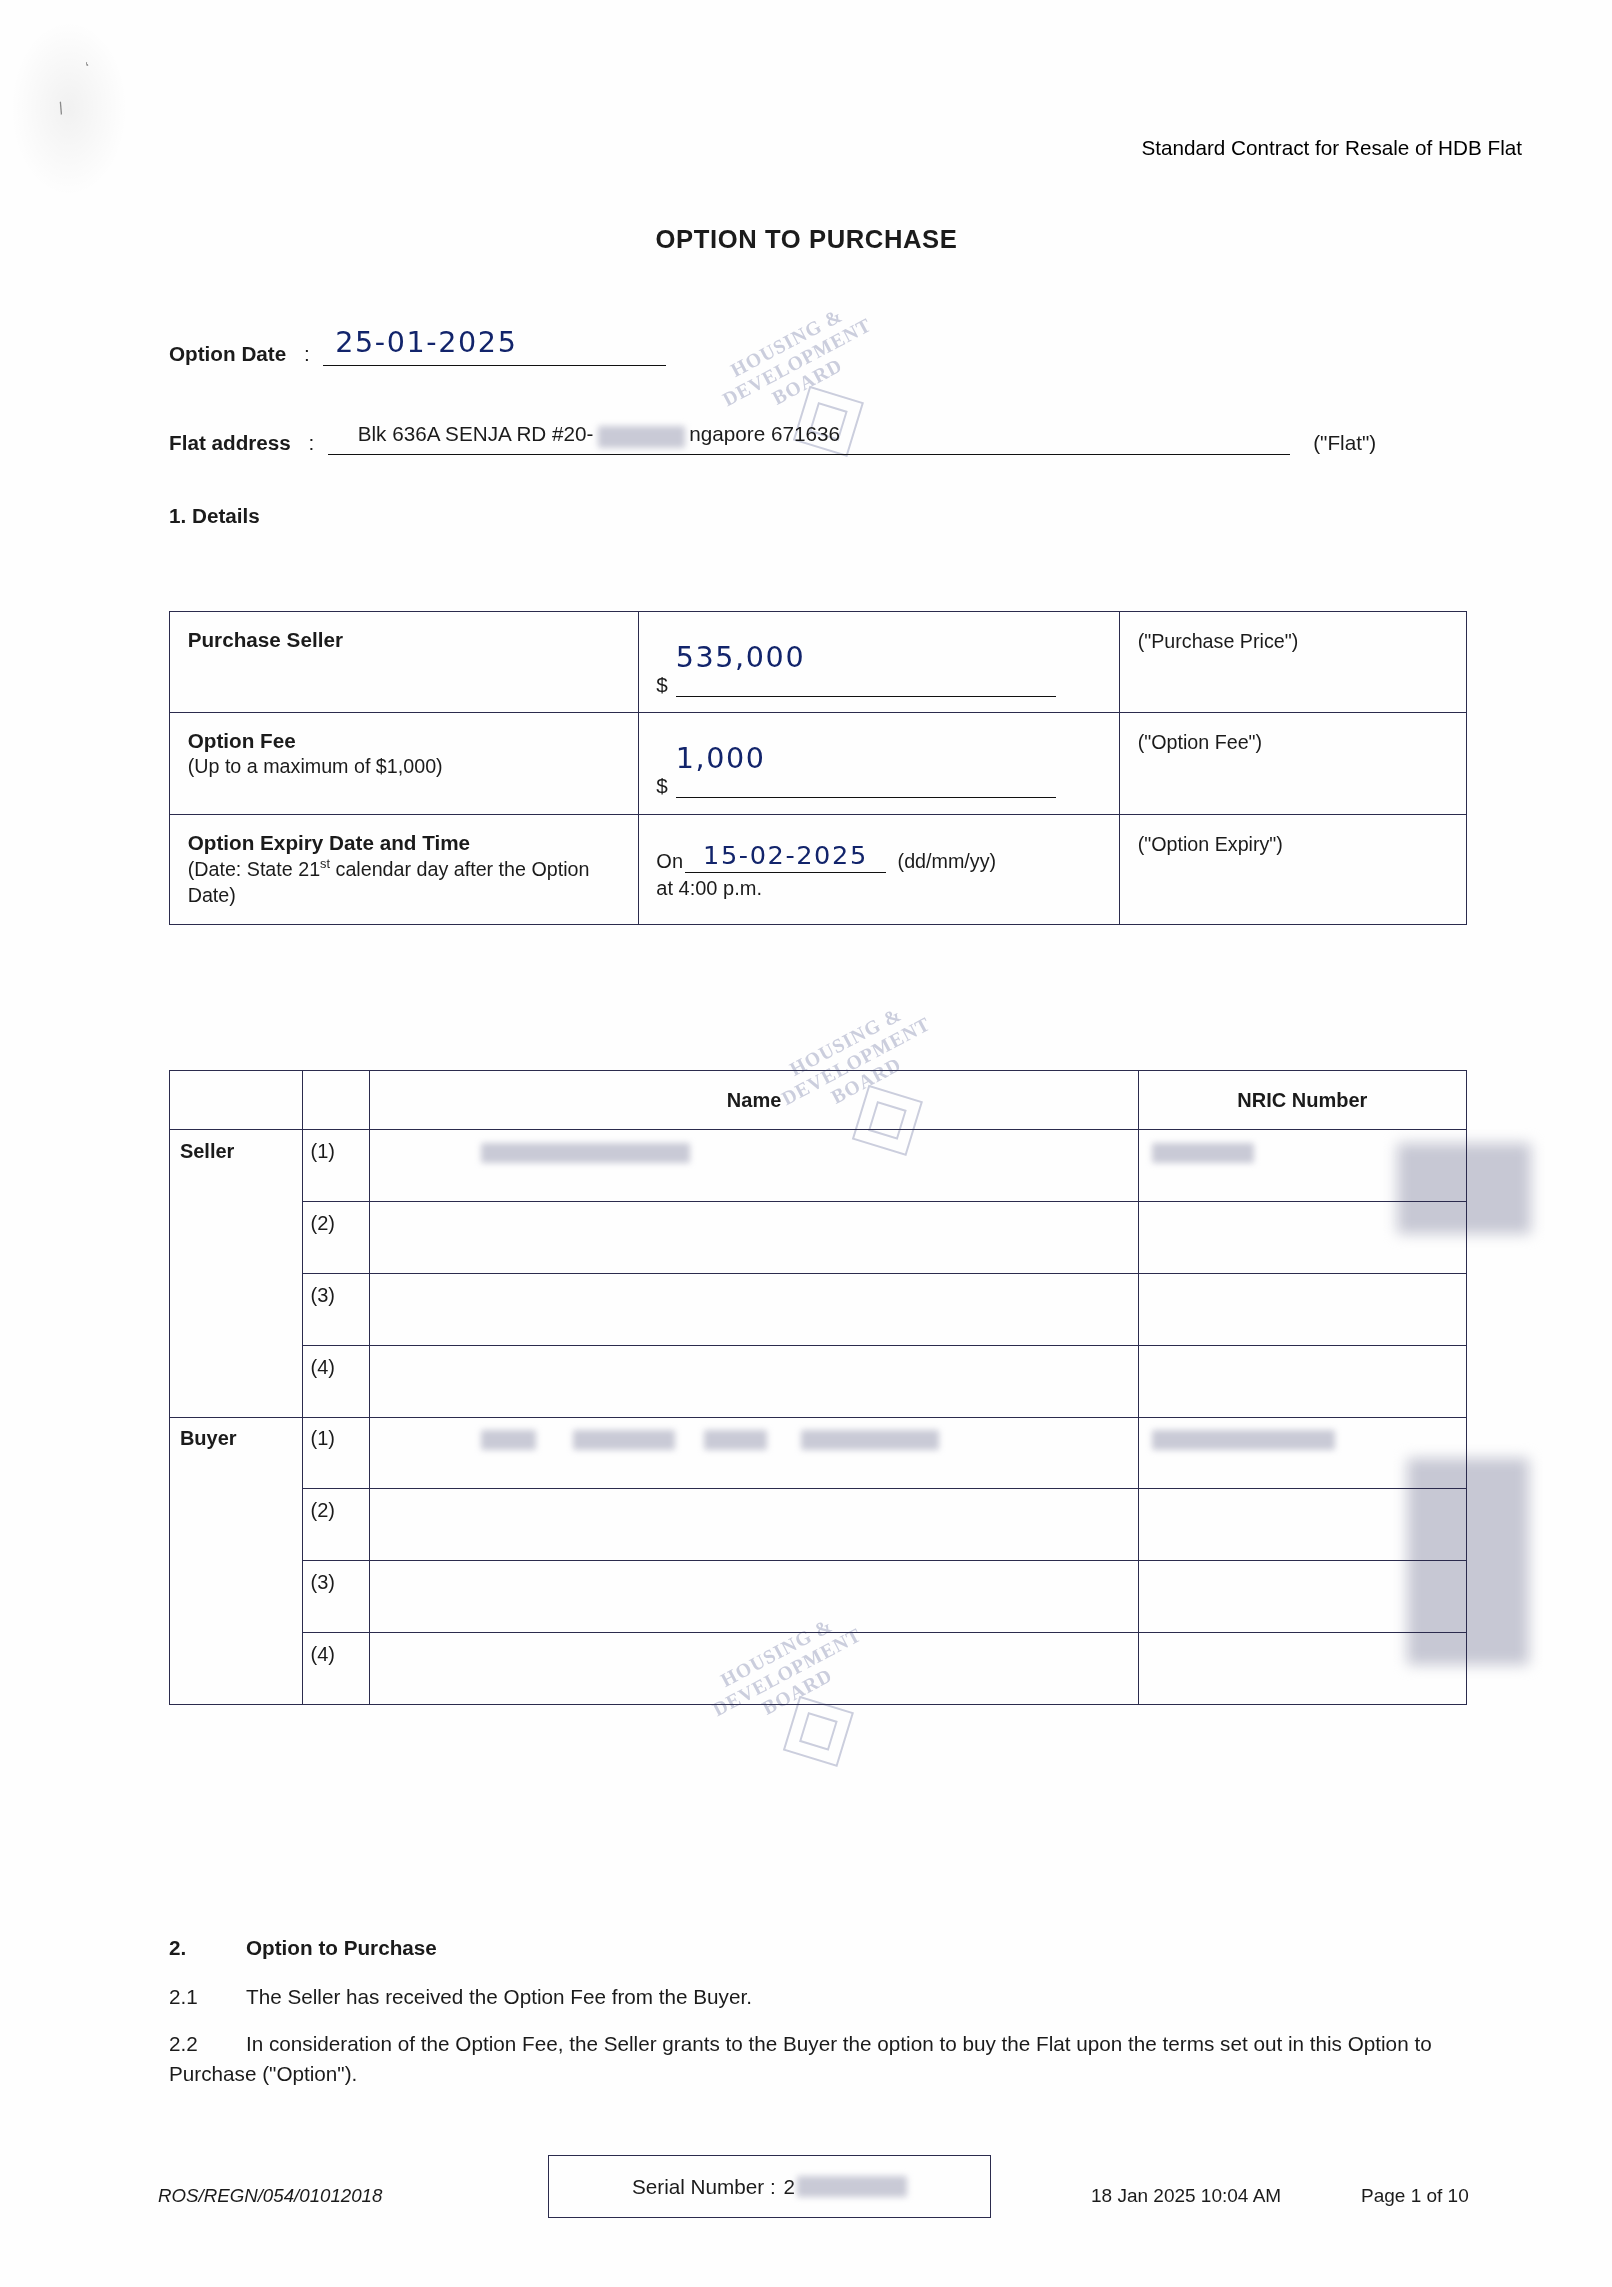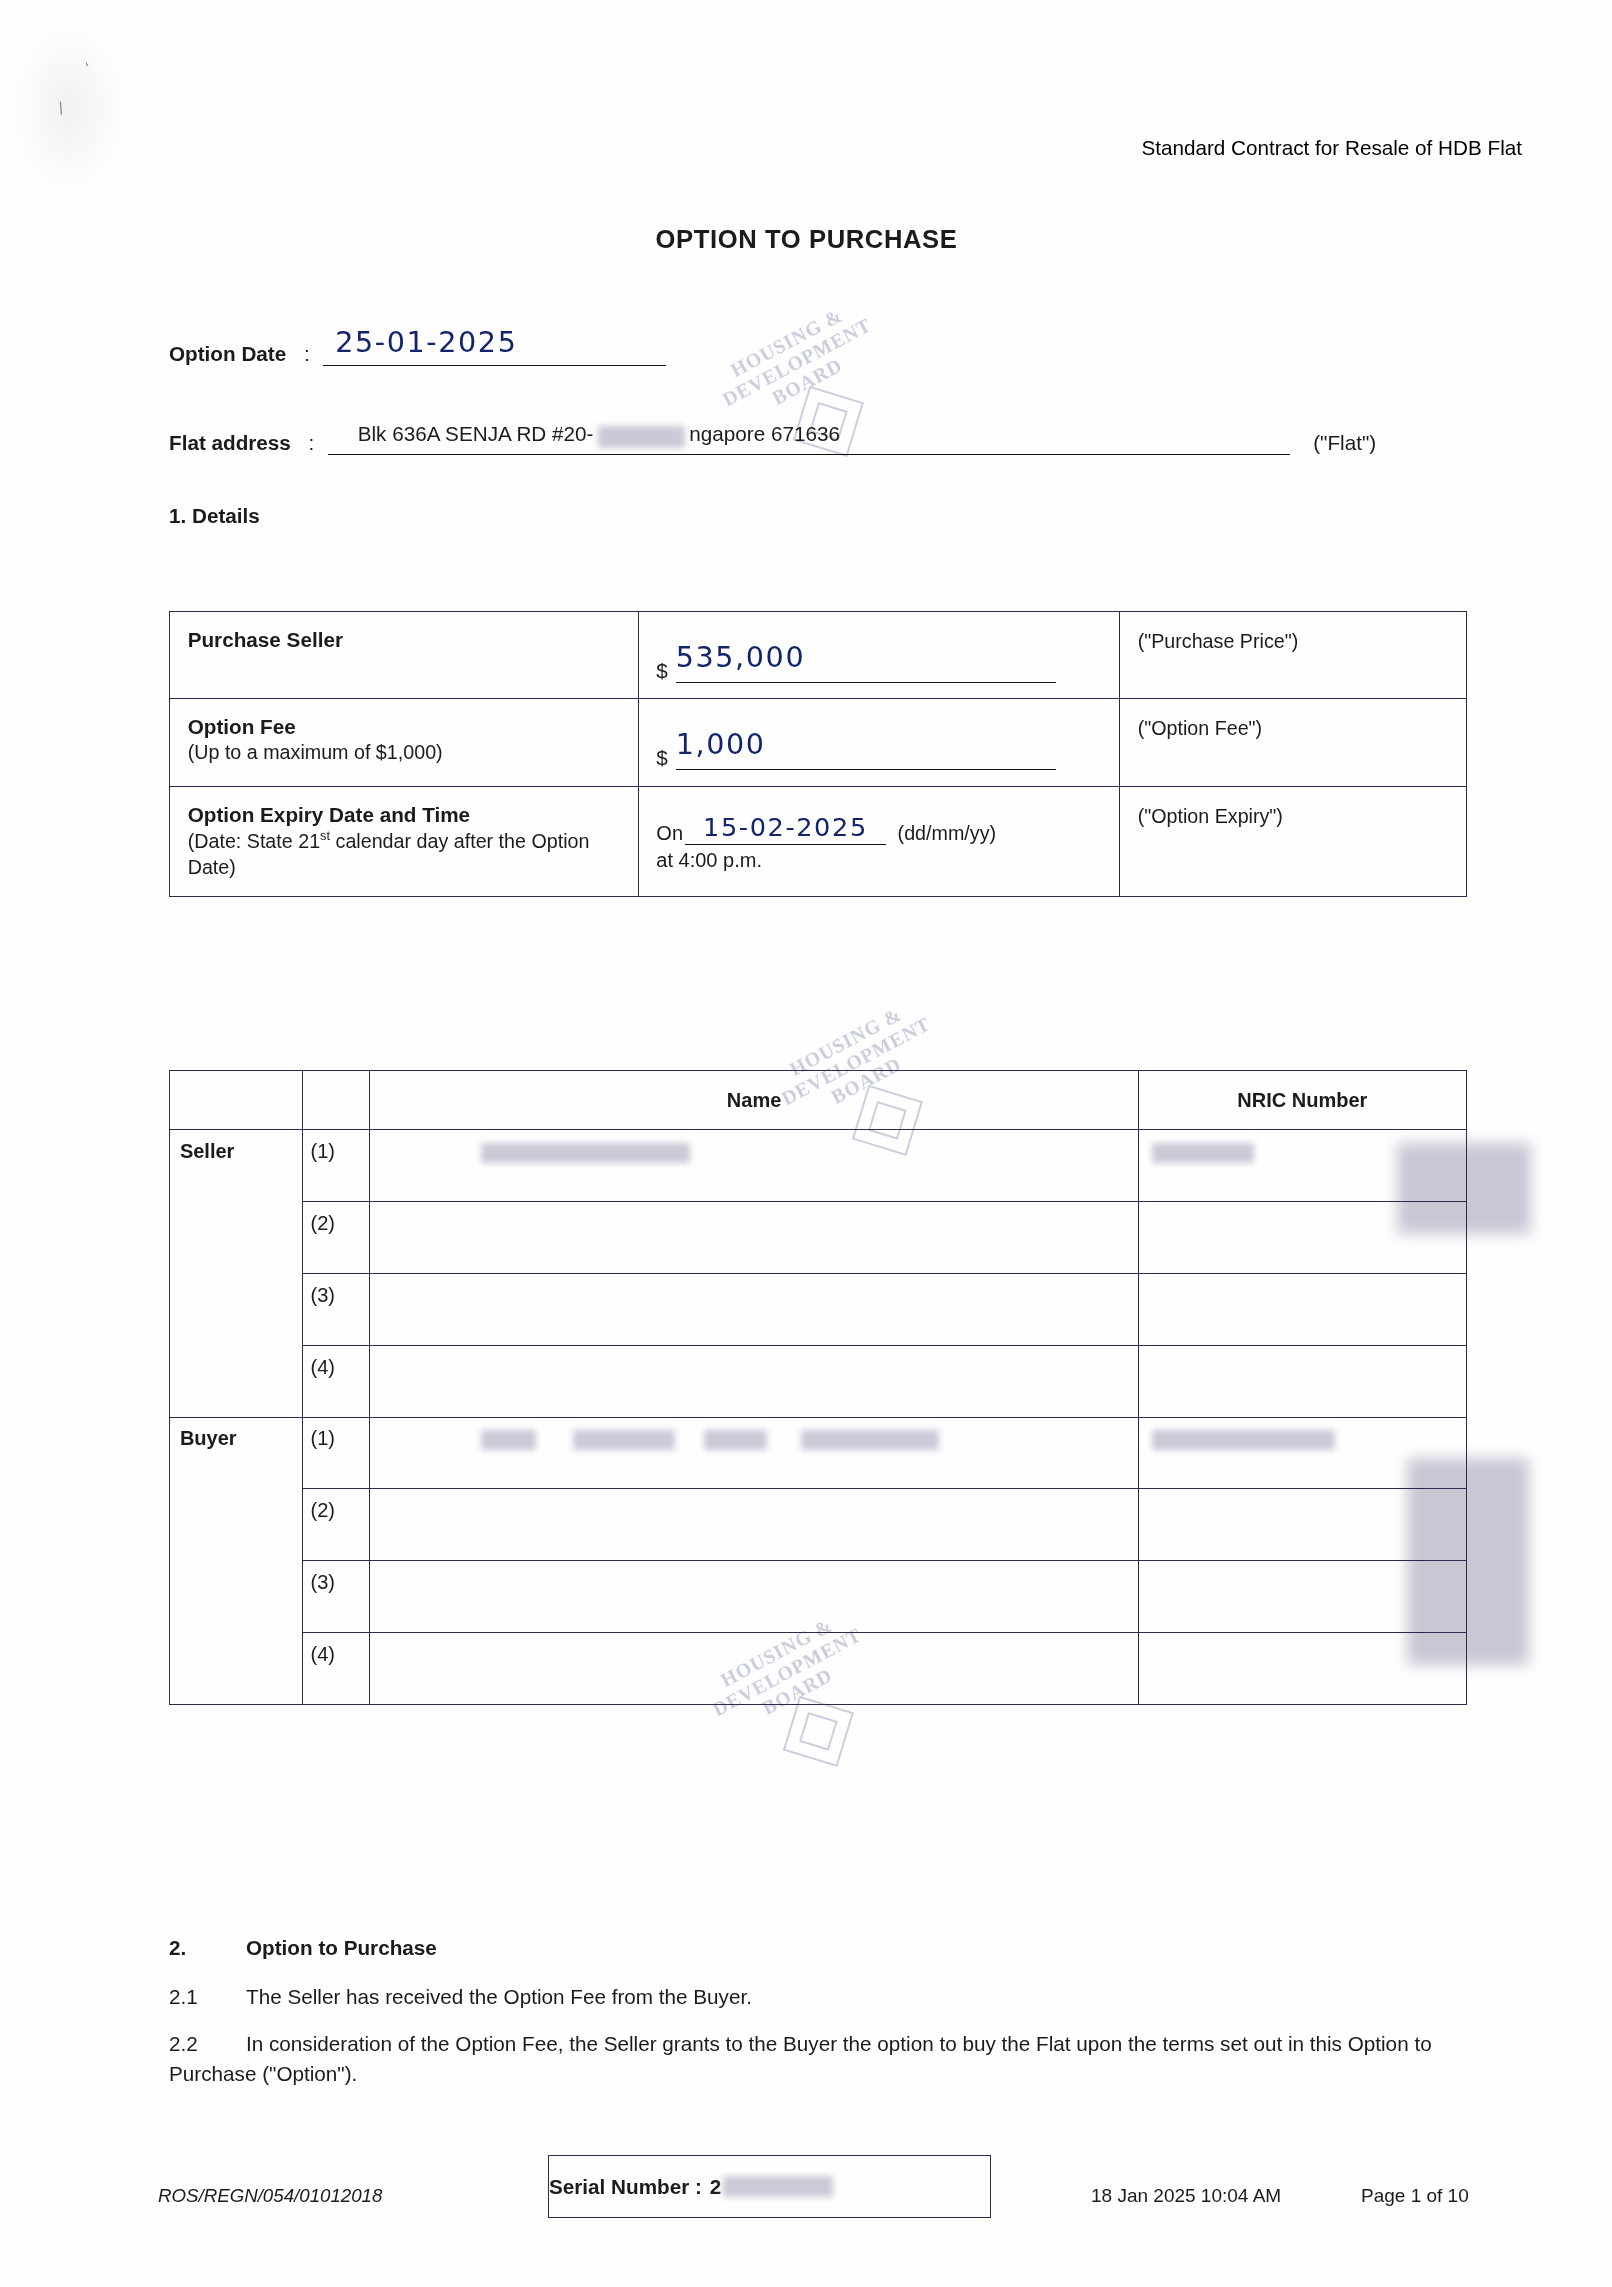--- a/index.html
+++ b/index.html
@@ -137,21 +137,21 @@
   .cell-sub { font-size: 19.7px; line-height: 1.35; }
   .money-line {
     display: flex;
     align-items: flex-end;
     margin-top: 11.8px;
   }
   .dollar { font-size: 20.7px; margin-right: 7.9px; }
   .money-underline {
     border-bottom: 1.6px solid #111;
     width: 380px;
-    padding-bottom: 8px;
+    padding-bottom: 22px;
   }
   .on-line {
     display: flex;
     align-items: flex-end;
     margin-top: 9.9px;
   }
   .on-word { font-size: 20px; margin-right: 2px; }
   .date-underline {
     border-bottom: 1.6px solid #111;
     min-width: 193px;
@@ -209,23 +209,23 @@
   }
   #serial-box {
     position: absolute;
     top: 2155px;
     left: 548px;
     width: 441px;
     height: 61px;
     border: 1.6px solid #2b2b4d;
     display: flex;
     align-items: center;
-    justify-content: flex-start;
-    font-size: 20.7px;
-    font-weight: bold;
+    justify-content: center;
+    font-size: 20.7px;
+    font-weight: normal;
   }
   .footer-date {
     position: absolute;
     top: 2185px;
     left: 1091px;
     font-size: 19px;
   }
   .footer-page {
     position: absolute;
     top: 2185px;

